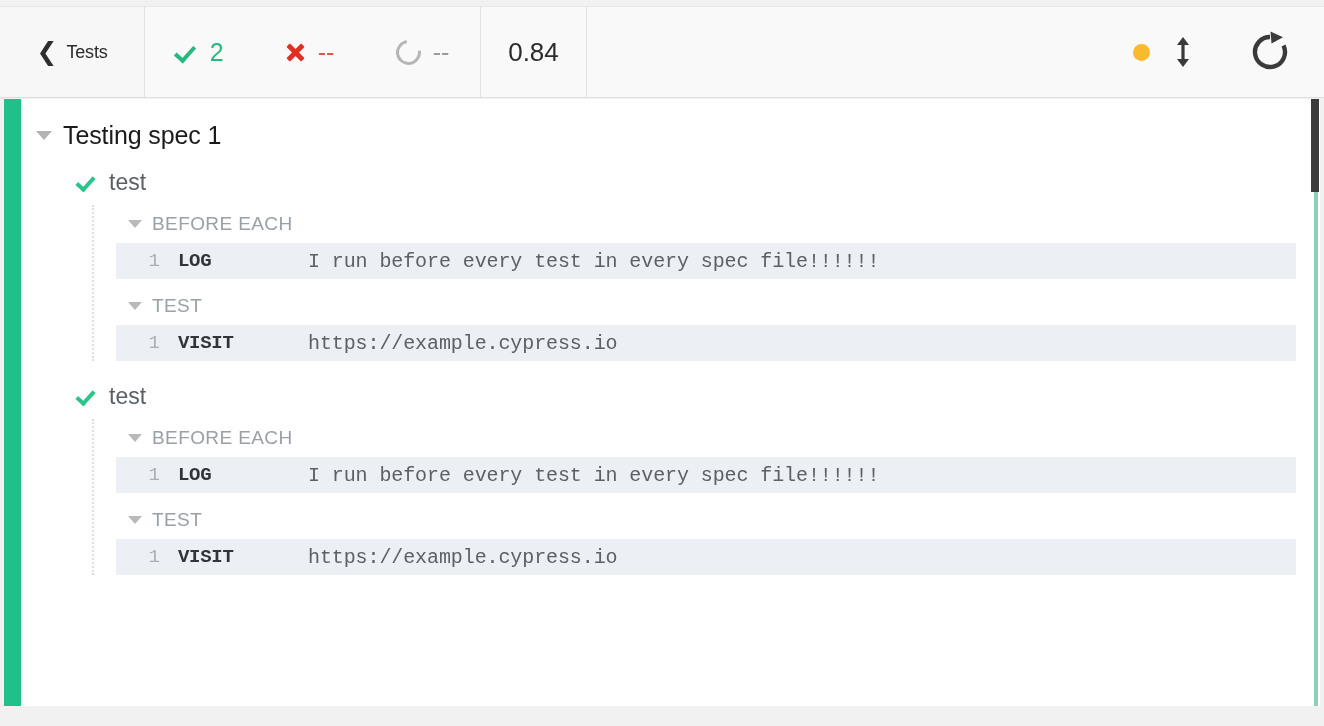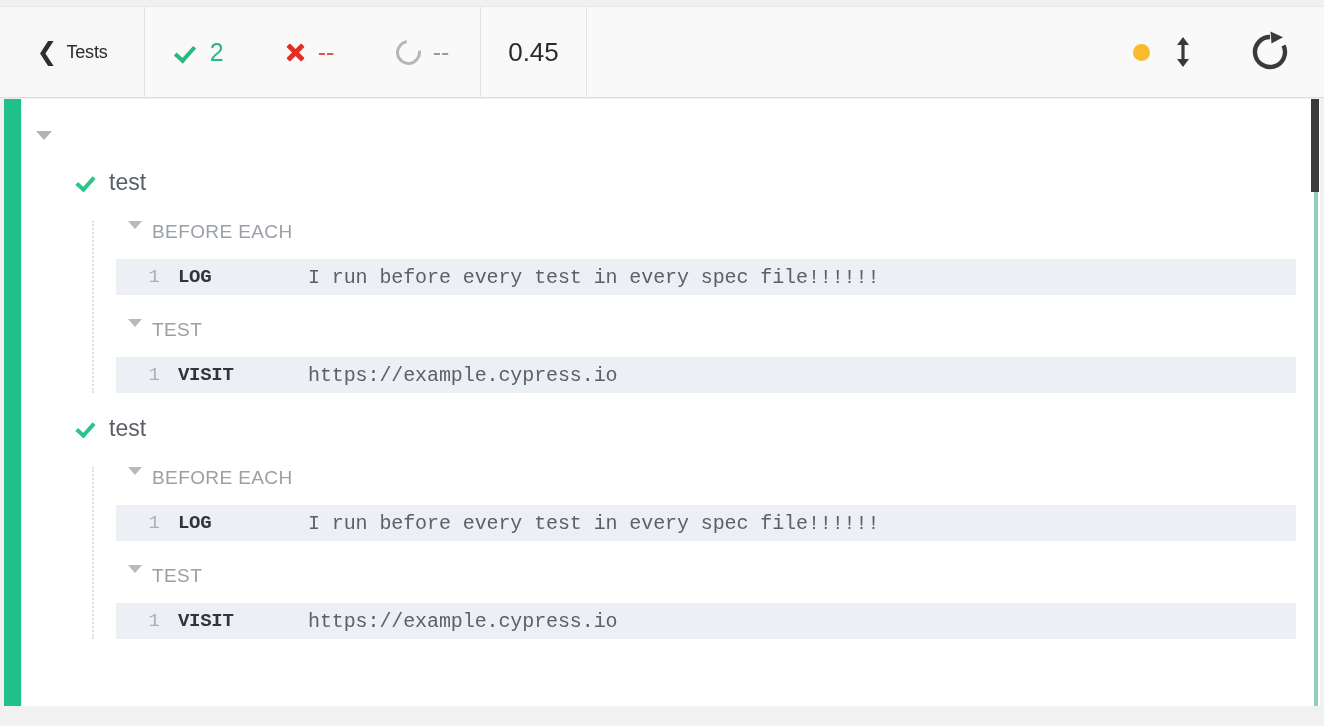--- a/index.html
+++ b/index.html
@@ -259,25 +259,25 @@
   }
 
   .hooks {
     margin-left: 70px;
     border-left: 2px dotted #dcdfe3;
     padding-left: 0;
   }
 
   .hook-header {
     display: flex;
+    align-items: center;
     gap: 10px;
     height: 38px;
     padding-left: 34px;
     cursor: pointer;
-    margin-top: 16px;
   }
   .hook-header .label {
     font-size: 19px;
     color: #9aa0a6;
     letter-spacing: 0.4px;
   }
 
   .cmd-row {
     display: flex;
     align-items: center;
@@ -342,21 +342,21 @@
       </div>
 
       <div class="stat pending">
         <span class="icon-ring"></span>
         <span class="num">--</span>
       </div>
 
     </div>
 
     <div class="hdr-duration">
-      <span>0.45</span>
+      <span>0.84</span>
     </div>
 
     <div class="hdr-spacer"></div>
 
     <div class="hdr-controls">
       <span class="dot-auto"></span>
 
       <span class="ctrl ctrl-updown">
         <svg width="20" height="34" viewBox="0 0 20 34">
           <path d="M10 2 L16 10 L11.6 10 L11.6 24 L16 24 L10 32 L4 24 L8.4 24 L8.4 10 L4 10 Z" fill="#3a3a3a"></path>
@@ -376,20 +376,21 @@
   <div class="panel">
     <div class="panel-greenbar"></div>
 
     <div class="panel-inner">
 
       <div class="suite">
         <div class="spacer-12"></div>
 
         <div class="suite-title">
           <span class="caret"></span>
+          <span class="label">Testing spec 1</span>
         </div>
 
         <div class="test-title">
           <span class="tick"></span>
           <span class="label">test</span>
         </div>
 
         <div class="hooks">
 
           <div class="hook-header">

